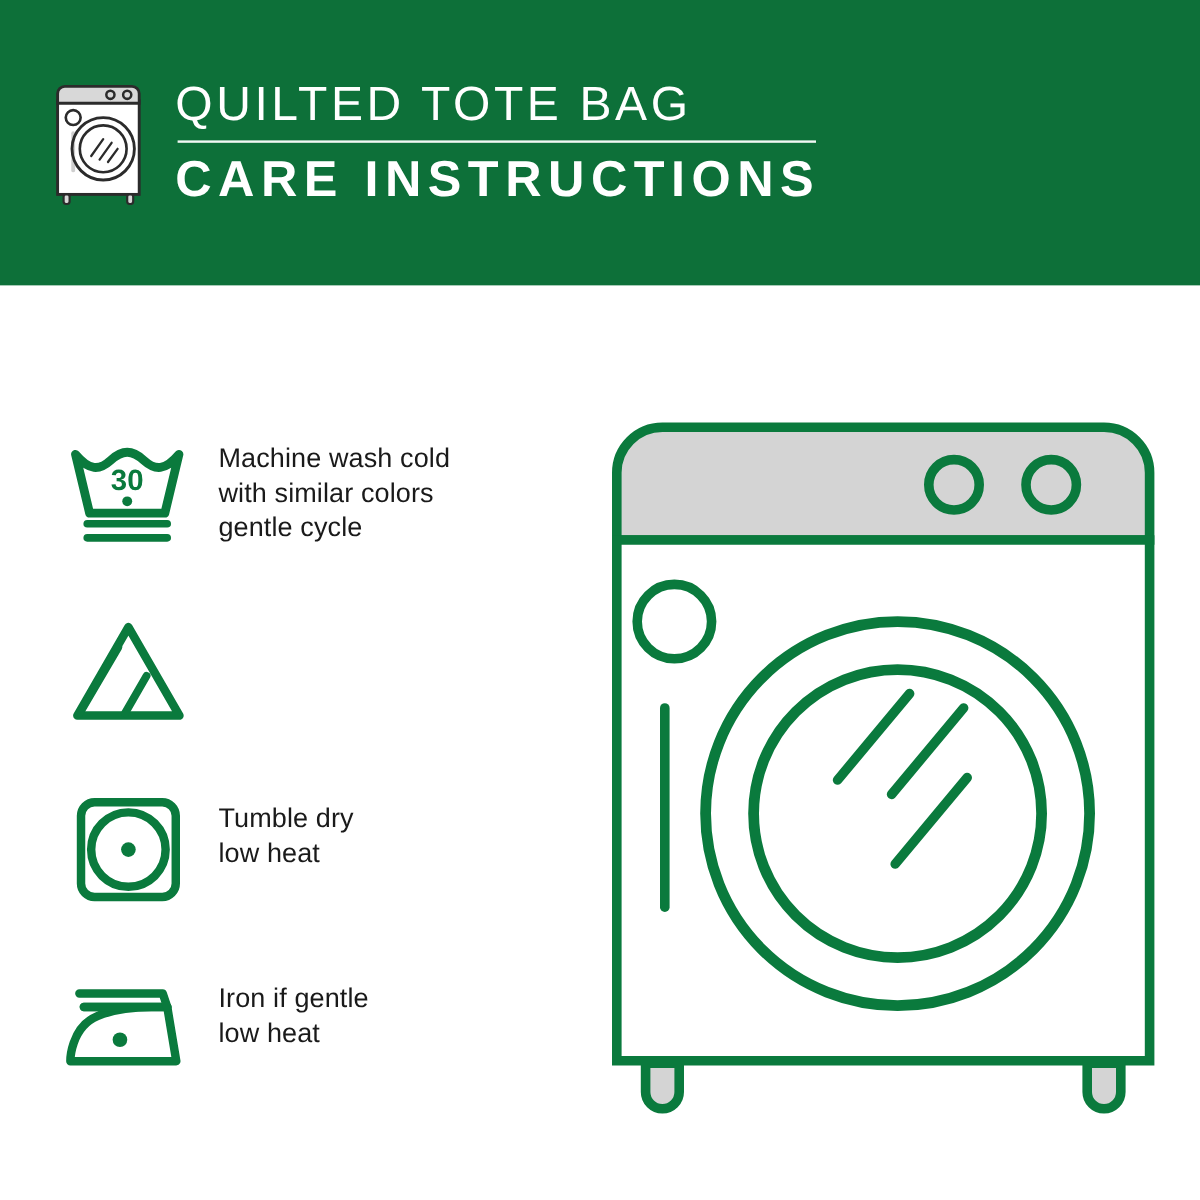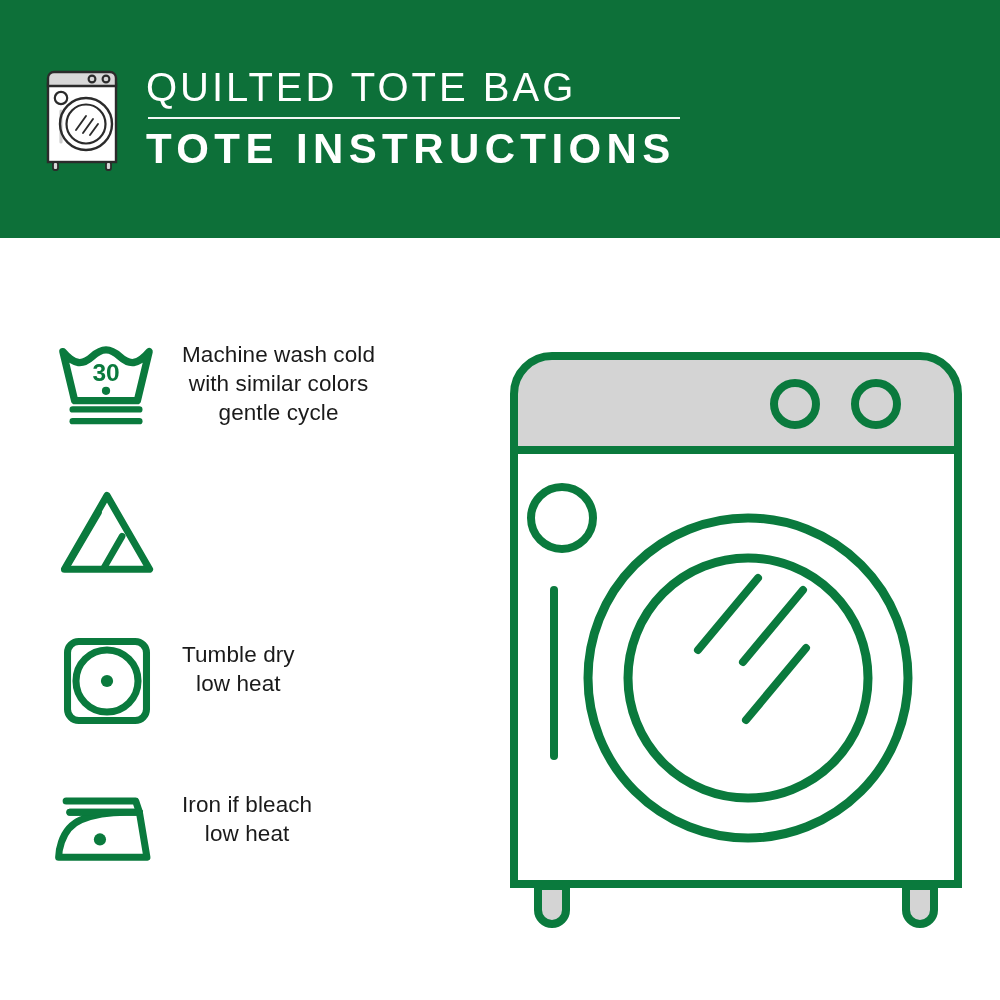--- a/index.html
+++ b/index.html
@@ -76,23 +76,22 @@
     top: 238px;
     width: 1000px;
     height: 762px;
     background: #ffffff;
   }
 
   
   .care-list {
     position: absolute;
     left: 48px;
-    top: 88px;
+    top: 115px;
     width: 420px;
-    text-align: center;
   }
   .care-row {
     display: flex;
     align-items: flex-start;
     height: 150px;
   }
   .care-symbol {
     width: 118px;
     flex: 0 0 118px;
     display: flex;
@@ -139,21 +138,21 @@
         <line x1="36" y1="64" x2="46" y2="50" stroke="#2b2b2b" stroke-width="1.9" stroke-linecap="round"></line>
         <line x1="43" y1="67" x2="53" y2="53" stroke="#2b2b2b" stroke-width="1.9" stroke-linecap="round"></line>
         <line x1="50" y1="69" x2="58" y2="58" stroke="#2b2b2b" stroke-width="1.9" stroke-linecap="round"></line>
         <rect x="13" y="96" width="5" height="8" rx="2" fill="#d8d8d8" stroke="#2b2b2b" stroke-width="1.8"></rect>
         <rect x="66" y="96" width="5" height="8" rx="2" fill="#d8d8d8" stroke="#2b2b2b" stroke-width="1.8"></rect>
       </svg>
 
       <div class="header-text">
         <div class="title-line1">QUILTED TOTE BAG</div>
         <div class="title-divider"></div>
-        <div class="title-line2">TOTE INSTRUCTIONS</div>
+        <div class="title-line2">CARE INSTRUCTIONS</div>
       </div>
     </div>
   </div>
 
   <div class="content">
 
     <div class="care-list">
 
       <div class="care-row">
         <div class="care-symbol">
@@ -195,21 +194,21 @@
 
       <div class="care-row">
         <div class="care-symbol">
           <svg viewBox="0 0 115 80" width="108" height="76">
             <path d="M18 20 H92 L100 68 H6 C6 68 6 38 30 28 C42 23 60 20 78 20" fill="none" stroke="#0a7a3d" stroke-width="7.5" stroke-linejoin="round" stroke-linecap="round"></path>
             <path d="M18 20 H92" stroke="#0a7a3d" stroke-width="7.5" stroke-linecap="round" fill="none"></path>
             <path d="M14 8 H88 L92 20" fill="none" stroke="#0a7a3d" stroke-width="7.5" stroke-linejoin="round" stroke-linecap="round"></path>
             <circle cx="50" cy="49" r="6.5" fill="#0a7a3d"></circle>
           </svg>
         </div>
-        <div class="care-text">Iron if bleach
+        <div class="care-text">Iron if gentle
 low heat</div>
       </div>
 
     </div>
 
     <svg class="washer" viewBox="0 0 480 600">
 
       <path d="M18 56 a38 38 0 0 1 38 -38 H424 a38 38 0 0 1 38 38 V112 H18 Z" fill="#d4d4d4" stroke="#0a7a3d" stroke-width="8"></path>
 
       <circle cx="299" cy="66" r="21" fill="none" stroke="#0a7a3d" stroke-width="8"></circle>

